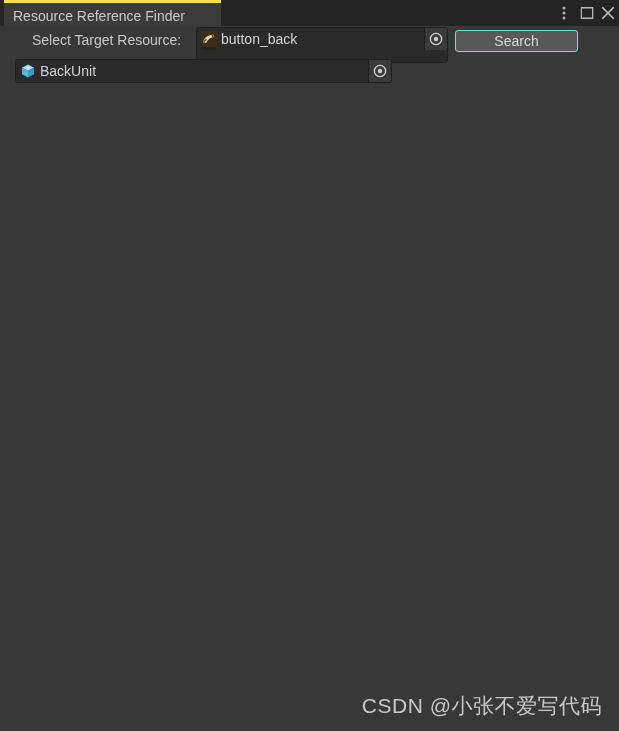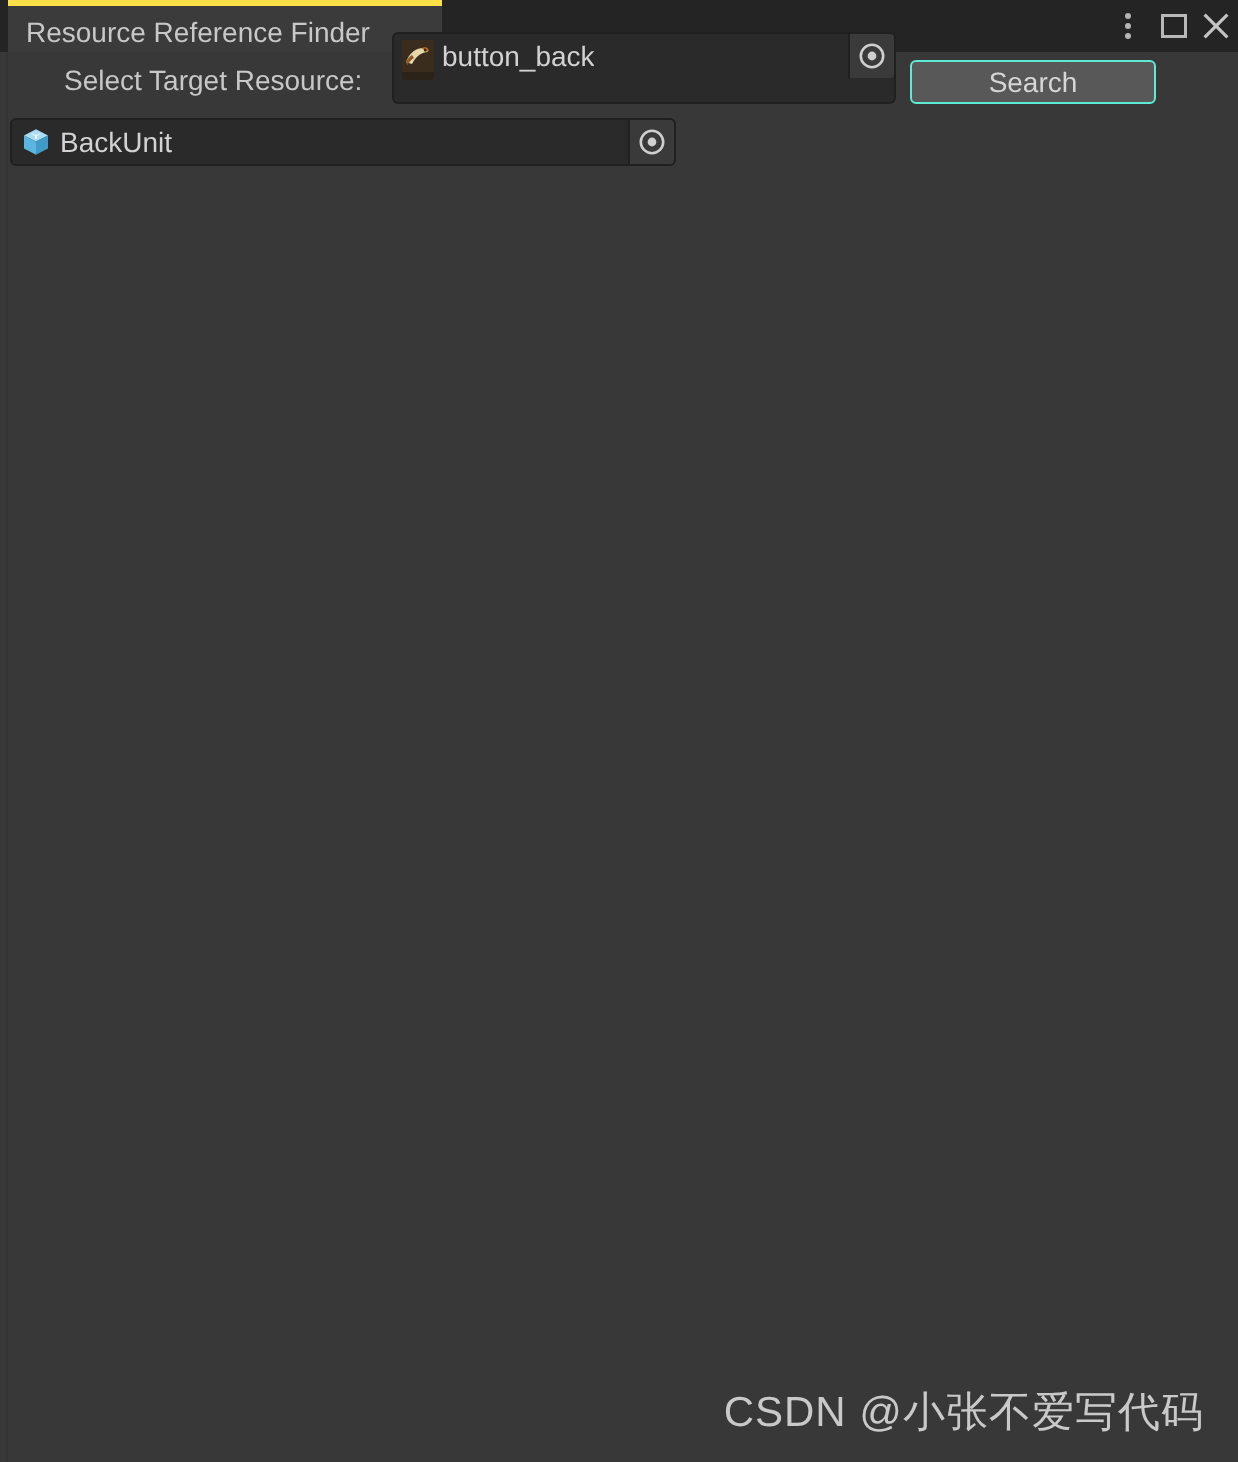--- a/index.html
+++ b/index.html
@@ -85,28 +85,28 @@
 
   .objfield {
     position: absolute;
     background: #2a2a2a;
     border: 1px solid #202020;
     border-radius: 3px;
     box-sizing: border-box;
   }
   #target-field {
     left: 196px;
-    top: 16px;
+    top: 27px;
     width: 252px;
     height: 36px;
   }
   #result-field {
-    left: 5px;
+    left: 15px;
     top: 59px;
-    width: 333px;
+    width: 377px;
     height: 24px;
   }
   .objfield .of-icon {
     position: absolute;
     left: 4px;
     top: 3px;
     width: 16px;
     height: 16px;
   }
   .objfield .of-text {

